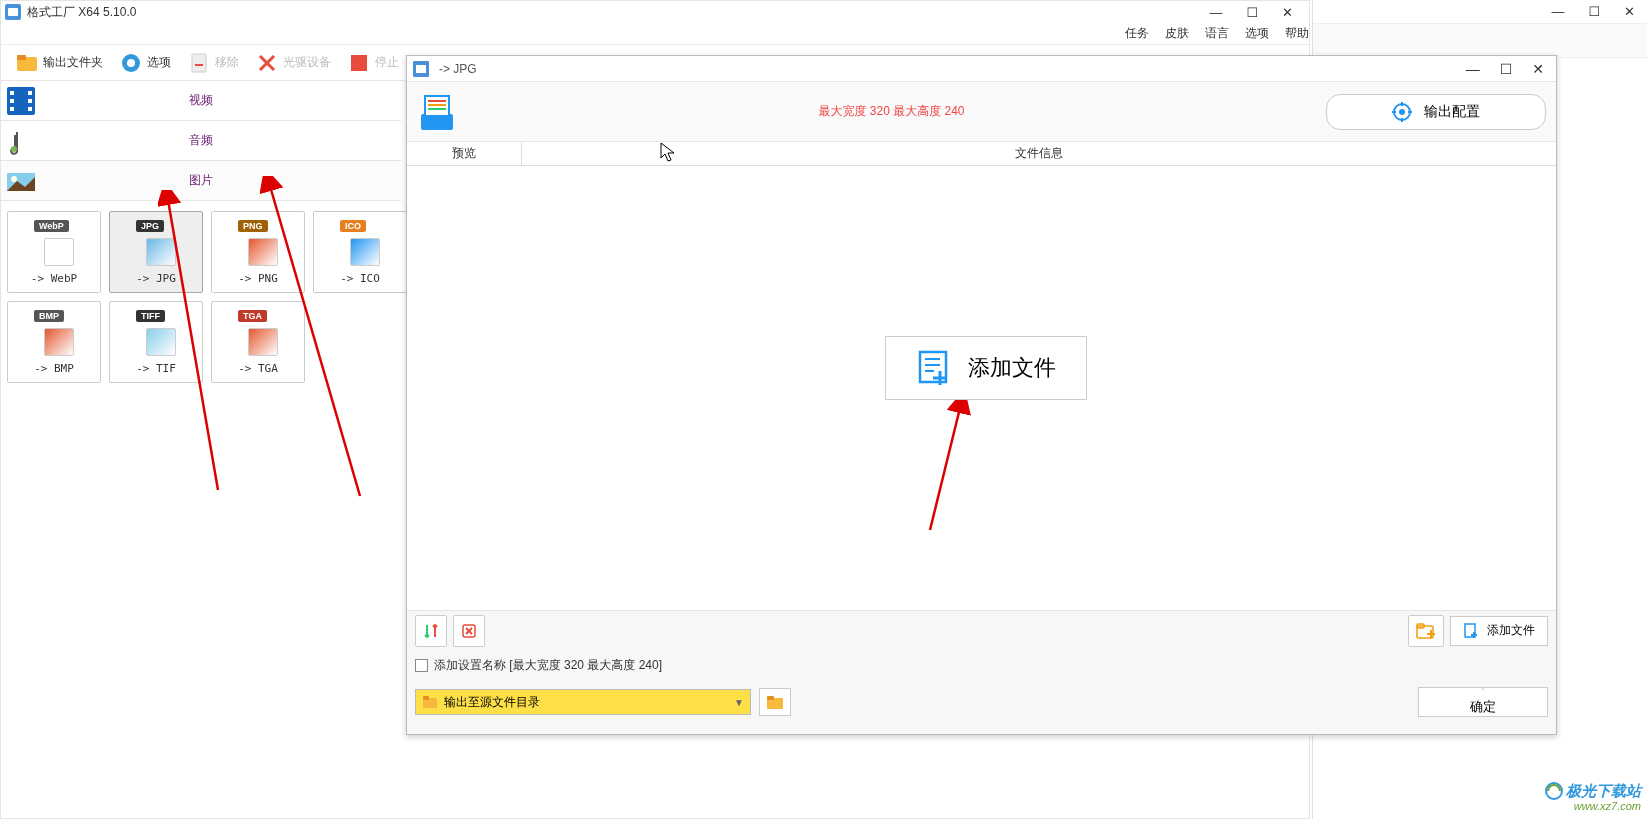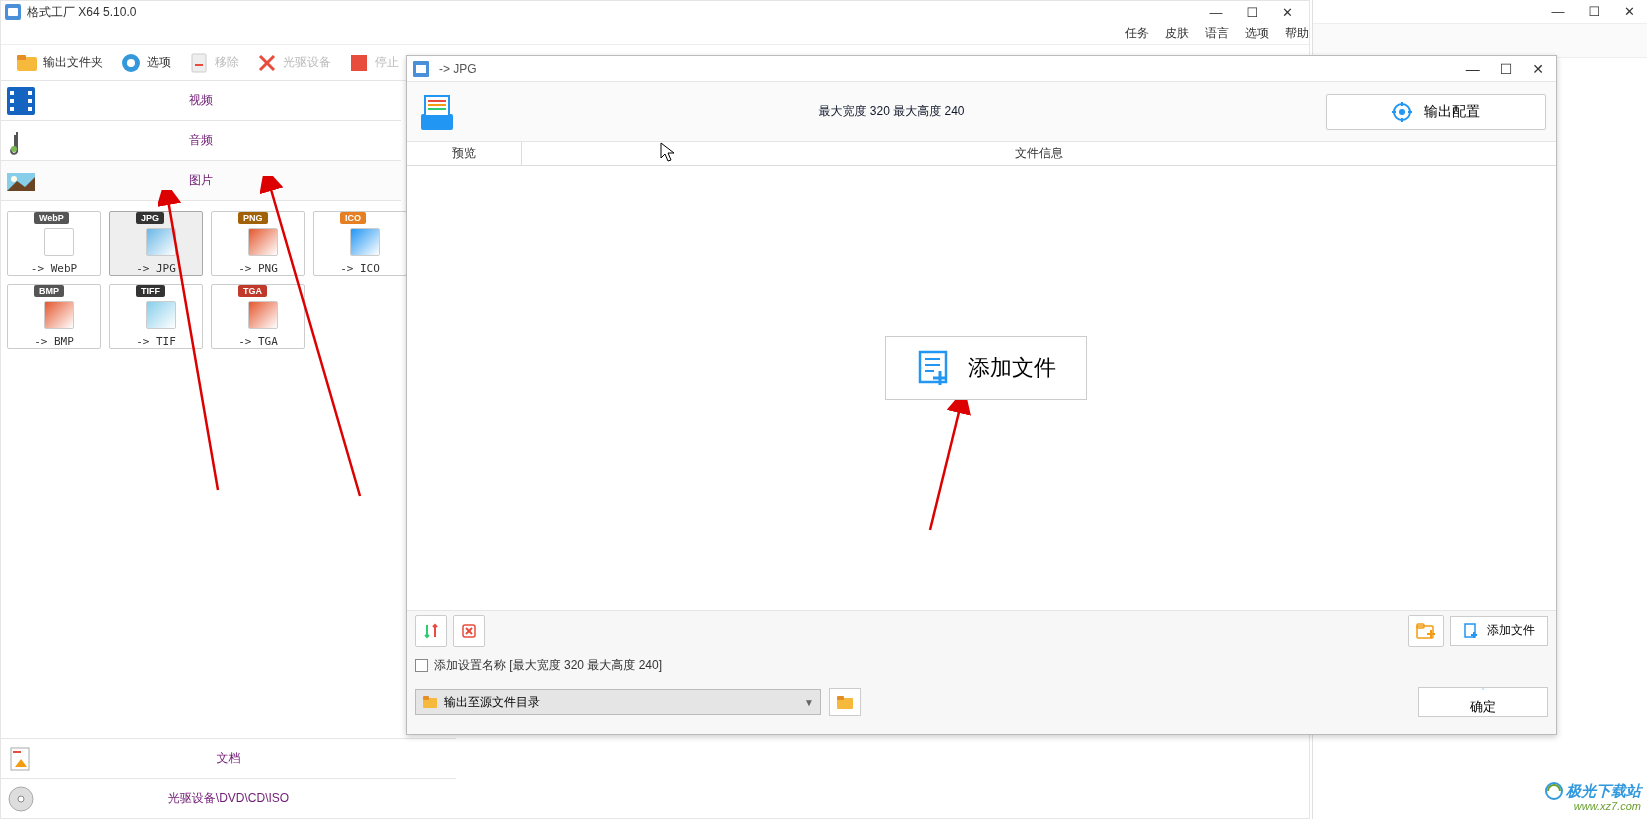--- a/index.html
+++ b/index.html
@@ -23,21 +23,21 @@
 
 
 .sidebar { position: absolute; left: 0; top: 80px; width: 400px; }
 .cat-row { height: 40px; display: flex; align-items: center; border-bottom: 1px solid #e5e5e5; cursor: pointer; position: relative; }
 .cat-row.selected { background: #fbfbfb; }
 .cat-icon { width: 28px; height: 28px; margin-left: 6px; }
 .cat-label { position: absolute; left: 50%; transform: translateX(-50%); font-size: 12px; color: #701a75; }
 
 
 .tiles { padding: 10px 6px; display: grid; grid-template-columns: repeat(4, 94px); gap: 8px; }
-.tile { width: 94px; height: 65px; border: 1px solid #ccc; border-radius: 2px; display: flex; flex-direction: column; align-items: center; justify-content: center; cursor: pointer; background: #fff; }
+.tile { width: 94px; height: 82px; border: 1px solid #ccc; border-radius: 2px; display: flex; flex-direction: column; align-items: center; justify-content: center; cursor: pointer; background: #fff; }
 .tile.selected { background: #eee; border-color: #aaa; }
 .tile-img { width: 40px; height: 46px; position: relative; margin-bottom: 6px; }
 .file-badge { position: absolute; top: 0; left: 0; padding: 1px 5px; font-size: 9px; font-weight: bold; color: #fff; border-radius: 2px; }
 .file-pic { position: absolute; bottom: 0; right: 0; width: 30px; height: 28px; border-radius: 2px; }
 .tile-label { font-size: 11px; font-family: monospace; color: #333; }
 
 
 .bottom-cats { position: absolute; bottom: 0; left: 0; width: 455px; }
 .bottom-cat { height: 40px; display: flex; align-items: center; border-top: 1px solid #e5e5e5; position: relative; cursor: pointer; }
 .bottom-cat .cat-label { position: absolute; left: 50%; transform: translateX(-50%); }
@@ -45,42 +45,42 @@
 
 .dialog { position: absolute; left: 406px; top: 55px; width: 1151px; height: 680px; background: #f7f7f7; border: 1px solid #bbb; box-shadow: 0 2px 6px rgba(0,0,0,0.2); }
 .dlg-title-bar { height: 26px; background: #fff; display: flex; align-items: center; padding: 0 6px; border-bottom: 1px solid #e5e5e5; }
 .dlg-title-bar .dlg-icon { width: 16px; height: 16px; margin-right: 10px; }
 .dlg-title-bar .dlg-title { font-size: 12px; color: #555; }
 .dlg-title-bar .win-controls { margin-left: auto; display: flex; gap: 8px; }
 .dlg-title-bar .win-controls span { padding: 2px 6px; cursor: pointer; font-size: 14px; color: #333; }
 
 .dlg-header { height: 60px; display: flex; align-items: center; padding: 0 10px; background: #fafafa; border-bottom: 1px solid #e5e5e5; }
 .box-icon { width: 40px; height: 40px; }
-.dlg-header .size-info { flex: 1; text-align: center; font-size: 12px; color: #0f172a; }
-.output-config-btn { width: 220px; height: 36px; display: flex; align-items: center; justify-content: center; gap: 12px; background: #fff; border: 1px solid #ccc; border-radius: 2px; cursor: pointer; font-size: 14px; }
+.dlg-header .size-info { flex: 1; text-align: center; font-size: 12px; color: #ef4444; }
+.output-config-btn { width: 220px; height: 36px; display: flex; align-items: center; justify-content: center; gap: 12px; background: #fff; border: 1px solid #ccc; border-radius: 14px; cursor: pointer; font-size: 14px; }
 
 .dlg-cols { height: 24px; display: flex; background: #fff; border-bottom: 1px solid #ddd; font-size: 12px; color: #333; }
 .dlg-col-1 { width: 115px; border-right: 1px solid #ddd; display: flex; align-items: center; justify-content: center; }
 .dlg-col-2 { flex: 1; display: flex; align-items: center; justify-content: center; }
 
 .dlg-body { height: 444px; background: #fff; position: relative; }
 .add-file-box { position: absolute; left: 478px; top: 170px; width: 202px; height: 64px; border: 1px solid #ccc; display: flex; align-items: center; justify-content: center; gap: 14px; background: #fff; cursor: pointer; }
 .add-file-box .add-icon { width: 38px; height: 38px; }
 .add-file-box .add-label { font-size: 22px; font-family: SimSun; color: #000; }
 
 .dlg-footer-1 { height: 40px; display: flex; align-items: center; padding: 0 8px; border-top: 1px solid #e5e5e5; background: #f7f7f7; gap: 6px; }
 .small-btn { width: 32px; height: 32px; border: 1px solid #ccc; background: #fff; display: flex; align-items: center; justify-content: center; cursor: pointer; border-radius: 2px; }
 .spacer { flex: 1; }
 .footer-btn { height: 30px; padding: 0 12px; border: 1px solid #ccc; background: #fff; display: flex; align-items: center; gap: 8px; cursor: pointer; font-size: 12px; }
 
 .dlg-footer-2 { height: 30px; display: flex; align-items: center; padding: 0 8px; font-size: 12px; color: #333; background: #f7f7f7; }
 .checkbox { width: 13px; height: 13px; border: 1px solid #888; margin-right: 6px; background: #fff; }
 
 .dlg-footer-3 { height: 44px; display: flex; align-items: center; padding: 0 8px; gap: 8px; background: #f7f7f7; }
-.combo { width: 406px; height: 26px; border: 1px solid #bbb; background: #e5e5e5; display: flex; align-items: center; padding: 0 6px; font-size: 12px; position: relative; cursor: pointer; }
+.combo { width: 336px; height: 26px; border: 1px solid #bbb; background: #fde047; display: flex; align-items: center; padding: 0 6px; font-size: 12px; position: relative; cursor: pointer; }
 .combo .combo-icon { width: 16px; height: 16px; margin-right: 6px; }
 .combo .caret { margin-left: auto; color: #666; font-size: 10px; }
 .folder-btn { width: 32px; height: 28px; border: 1px solid #ccc; background: #fff; display: flex; align-items: center; justify-content: center; cursor: pointer; }
 .ok-btn { width: 130px; height: 30px; border: 1px solid #ccc; background: #fff; display: flex; align-items: center; justify-content: center; gap: 8px; cursor: pointer; font-size: 13px; flex-direction: column; }
 
 
 .secondary-window { position: absolute; right: 0; top: 0; width: 335px; height: 819px; background: #fff; border-left: 1px solid #e0e0e0; }
 .secondary-title { height: 24px; display: flex; align-items: center; justify-content: flex-end; gap: 16px; padding-right: 8px; border-bottom: 1px solid #eee; }
 .secondary-title span { cursor: pointer; font-size: 13px; color: #333; padding: 0 4px; }
 .secondary-toolbar { height: 34px; border-bottom: 1px solid #eee; background: #fafafa; }
@@ -241,37 +241,20 @@
         <div class="tile">
           <div class="tile-img">
             <span class="file-badge" style="background:#c0392b">TGA</span>
             <div class="file-pic" style="background:linear-gradient(135deg,#e4572e,#fff);border:1px solid #ccc"></div>
           </div>
           <span class="tile-label">-&gt; TGA</span>
         </div>
       </div>
   </div>
 
-  <div class="bottom-cats">
-    <div class="bottom-cat">
-      <svg class="cat-icon" viewBox="0 0 28 28" style="margin-left:6px">
-          <rect x="4" y="3" width="18" height="22" fill="#fff" stroke="#aaa"></rect>
-          <path d="M8 22 L14 14 L20 22" fill="#f39c12"></path>
-          <rect x="6" y="6" width="8" height="2" fill="#e74c3c"></rect>
-        </svg>
-      <span class="cat-label">文档</span>
-    </div>
-    <div class="bottom-cat">
-      <svg class="cat-icon" viewBox="0 0 28 28" style="margin-left:6px">
-          <circle cx="14" cy="14" r="12" fill="#ddd" stroke="#aaa"></circle>
-          <circle cx="14" cy="14" r="3" fill="#fff" stroke="#888"></circle>
-        </svg>
-      <span class="cat-label">光驱设备\DVD\CD\ISO</span>
-    </div>
-  </div>
 </div>
 
 <div class="dialog">
   <div class="dlg-title-bar">
     <svg class="dlg-icon" viewBox="0 0 16 16">
         <rect width="16" height="16" fill="#4a90d9" rx="1"></rect>
         <rect x="3" y="4" width="10" height="8" fill="#fff"></rect>
       </svg>
     <span class="dlg-title">-&gt; JPG</span>
     <div class="win-controls">

